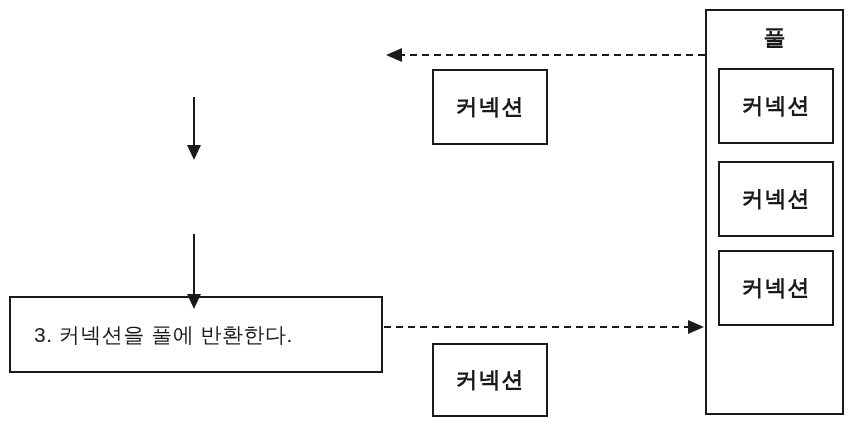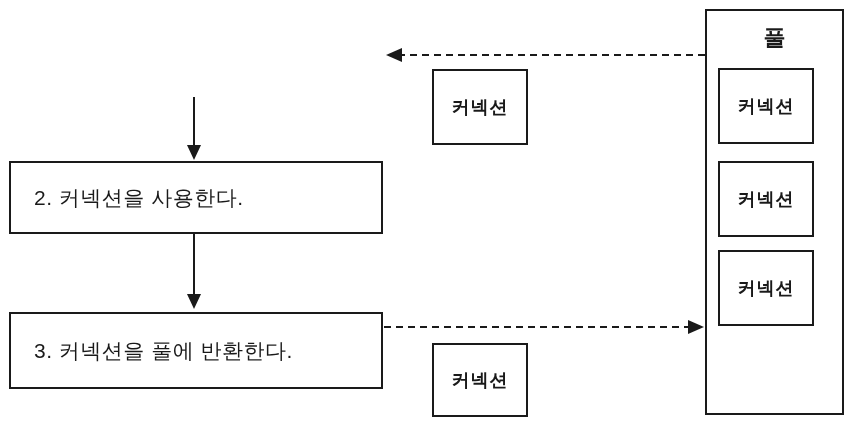--- a/index.html
+++ b/index.html
@@ -26,28 +26,28 @@
     left: 9px;
     width: 374px;
     display: flex;
     align-items: center;
     padding-left: 23px;
     font-size: 21px;
     letter-spacing: 0.5px;
   }
   .step-1 { top: 23px;  height: 74px; }
   .step-2 { top: 161px; height: 73px; }
-  .step-3 { top: 312px; height: 77px; }
+  .step-3 { top: 296px; height: 77px; }
   .conn-box {
-    width: 96px;
+    width: 116px;
     height: 76px;
     display: flex;
     align-items: center;
     justify-content: center;
-    font-size: 18px;
+    font-size: 22px;
     font-weight: 700;
     letter-spacing: 1px;
   }
   .free-conn-top    { left: 432px; top: 69px; }
   .free-conn-bottom { left: 432px; top: 343px; height: 74px; }
   .pool-box {
     left: 705px;
     top: 9px;
     width: 139px;
     height: 406px;
@@ -76,23 +76,20 @@
     width: 856px;
     height: 428px;
     pointer-events: none;
   }
 </style>
 </head>
 <body>
 
 <div class="canvas">
 
-  <div class="box step-box step-2">
-    <span>2. 커넥션을 사용한다.</span>
-  </div>
   <div class="box step-box step-3">
     <span>3. 커넥션을 풀에 반환한다.</span>
   </div>
 
   <div class="box conn-box free-conn-top">
     <span>커넥션</span>
   </div>
   <div class="box conn-box free-conn-bottom">
     <span>커넥션</span>
   </div>

